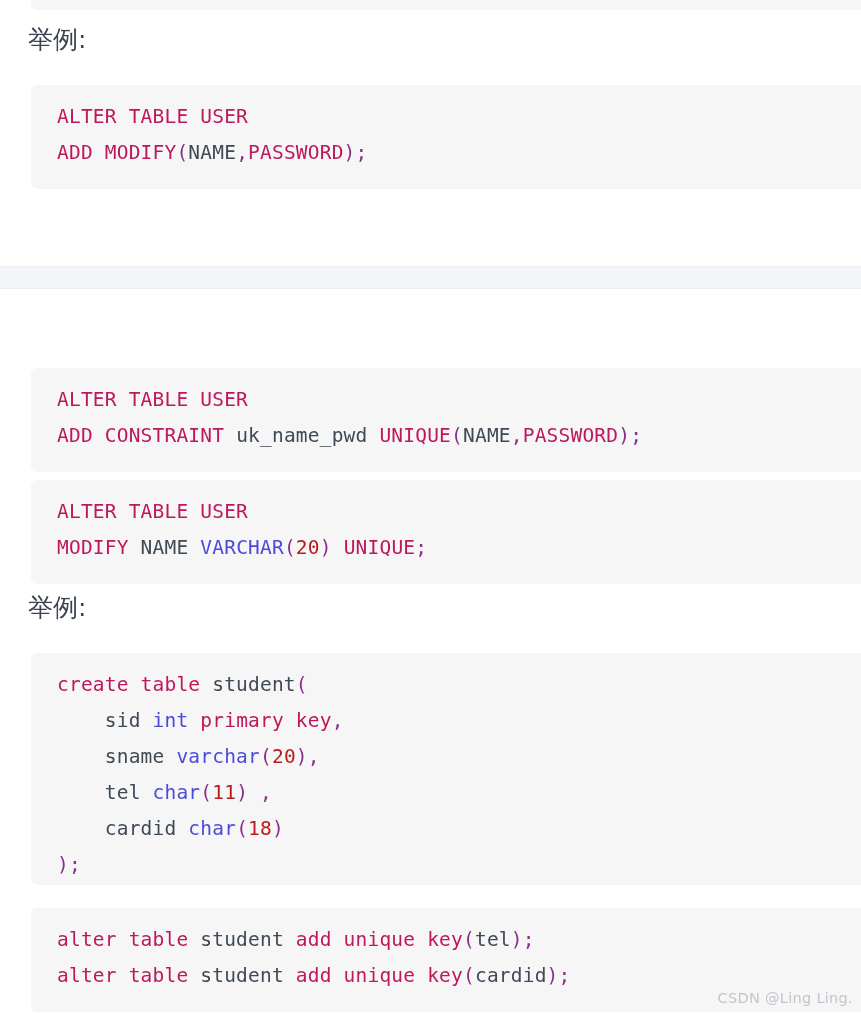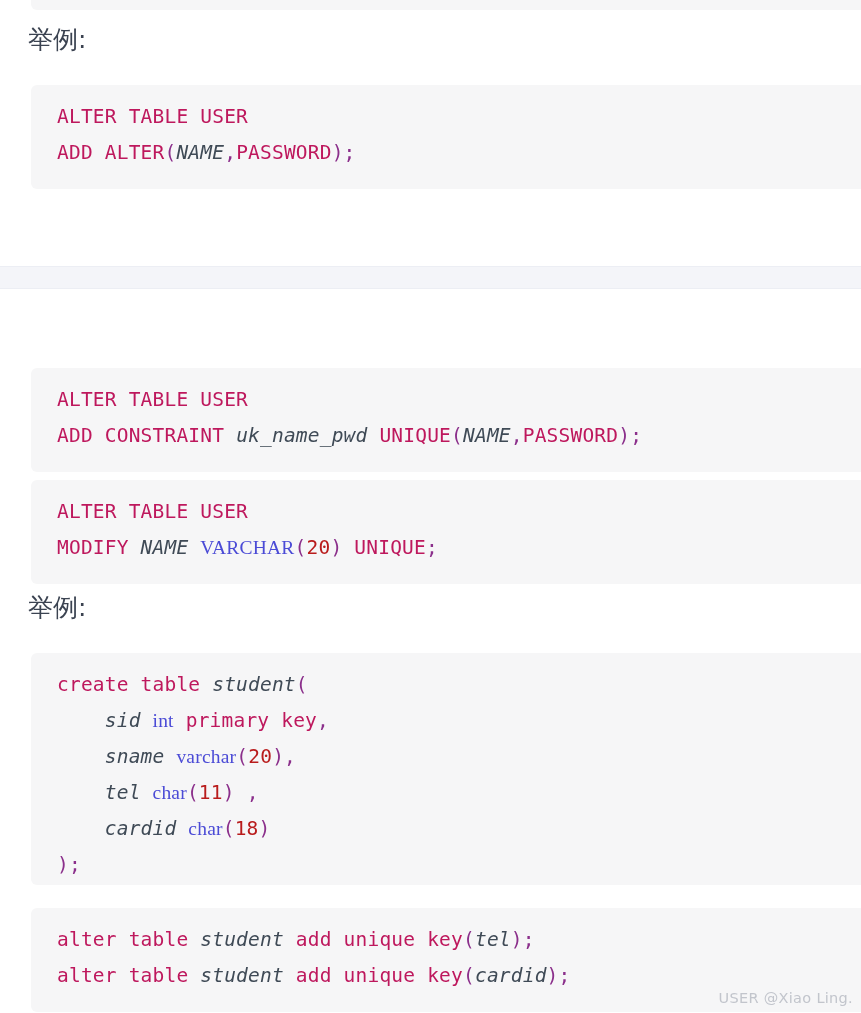--- a/index.html
+++ b/index.html
@@ -45,22 +45,22 @@
 
   
   .code-block.clipped-top {
     top: -86px;
     height: 96px;
     border-radius: 6px;
   }
 
   
   .kw   { color: #be185d; }   
-  .typ  { color: #4b4bd6; font-family: Liberation Serif, serif; }   
-  .id   { color: #3f4a56; font-style: italic; }   
+  .typ  { color: #4b4bd6; }   
+  .id   { color: #3f4a56; }   
   .num  { color: #b91c1c; }   
   .pun  { color: #8b2f8b; }   
 
   
   .heading {
     position: absolute;
     left: 28px;
     font-family: "DejaVu Sans", "Liberation Sans", sans-serif;
     font-size: 25px;
     line-height: 30px;
@@ -94,29 +94,29 @@
 </style>
 </head>
 <body>
 
 <div class="page">
 
   <div class="code-block clipped-top"></div>
 
   <div class="heading" style="top:25px;">举例:</div>
 
-  <div class="code-block" style="top:85px; height:104px;"><span class="line"><span class="kw">ALTER TABLE USER</span></span><span class="line"><span class="kw">ADD ALTER</span><span class="pun">(</span><span class="id">NAME</span><span class="pun">,</span><span class="kw">PASSWORD</span><span class="pun">);</span></span></div>
+  <div class="code-block" style="top:85px; height:104px;"><span class="line"><span class="kw">ALTER TABLE USER</span></span><span class="line"><span class="kw">ADD MODIFY</span><span class="pun">(</span><span class="id">NAME</span><span class="pun">,</span><span class="kw">PASSWORD</span><span class="pun">);</span></span></div>
 
   <div class="divider-band" style="top:266px; height:23px;"></div>
 
   <div class="code-block" style="top:368px; height:104px;"><span class="line"><span class="kw">ALTER TABLE USER</span></span><span class="line"><span class="kw">ADD CONSTRAINT</span><span class="id"> </span><span class="id">uk_name_pwd</span><span class="id"> </span><span class="kw">UNIQUE</span><span class="pun">(</span><span class="id">NAME</span><span class="pun">,</span><span class="kw">PASSWORD</span><span class="pun">);</span></span></div>
 
   <div class="code-block" style="top:480px; height:104px;"><span class="line"><span class="kw">ALTER TABLE USER</span></span><span class="line"><span class="kw">MODIFY</span><span class="id"> </span><span class="id">NAME</span><span class="id"> </span><span class="typ">VARCHAR</span><span class="pun">(</span><span class="num">20</span><span class="pun">)</span><span class="id"> </span><span class="kw">UNIQUE</span><span class="pun">;</span></span></div>
 
   <div class="heading" style="top:593px;">举例:</div>
 
   <div class="code-block" style="top:653px; height:232px;"><span class="line"><span class="kw">create table</span><span class="id"> </span><span class="id">student</span><span class="pun">(</span></span><span class="line"><span class="id">    </span><span class="id">sid</span><span class="id"> </span><span class="typ">int</span><span class="id"> </span><span class="kw">primary key</span><span class="pun">,</span></span><span class="line"><span class="id">    </span><span class="id">sname</span><span class="id"> </span><span class="typ">varchar</span><span class="pun">(</span><span class="num">20</span><span class="pun">),</span></span><span class="line"><span class="id">    </span><span class="id">tel</span><span class="id"> </span><span class="typ">char</span><span class="pun">(</span><span class="num">11</span><span class="pun">) ,</span></span><span class="line"><span class="id">    </span><span class="id">cardid</span><span class="id"> </span><span class="typ">char</span><span class="pun">(</span><span class="num">18</span><span class="pun">)</span></span><span class="line"><span class="pun">);</span></span></div>
 
   <div class="code-block" style="top:908px; height:104px;"><span class="line"><span class="kw">alter table</span><span class="id"> </span><span class="id">student</span><span class="id"> </span><span class="kw">add unique key</span><span class="pun">(</span><span class="id">tel</span><span class="pun">);</span></span><span class="line"><span class="kw">alter table</span><span class="id"> </span><span class="id">student</span><span class="id"> </span><span class="kw">add unique key</span><span class="pun">(</span><span class="id">cardid</span><span class="pun">);</span></span></div>
 
-  <div class="watermark">USER @Xiao Ling.</div>
+  <div class="watermark">CSDN @Ling Ling.</div>
 
 </div>
 
 </body></html>

